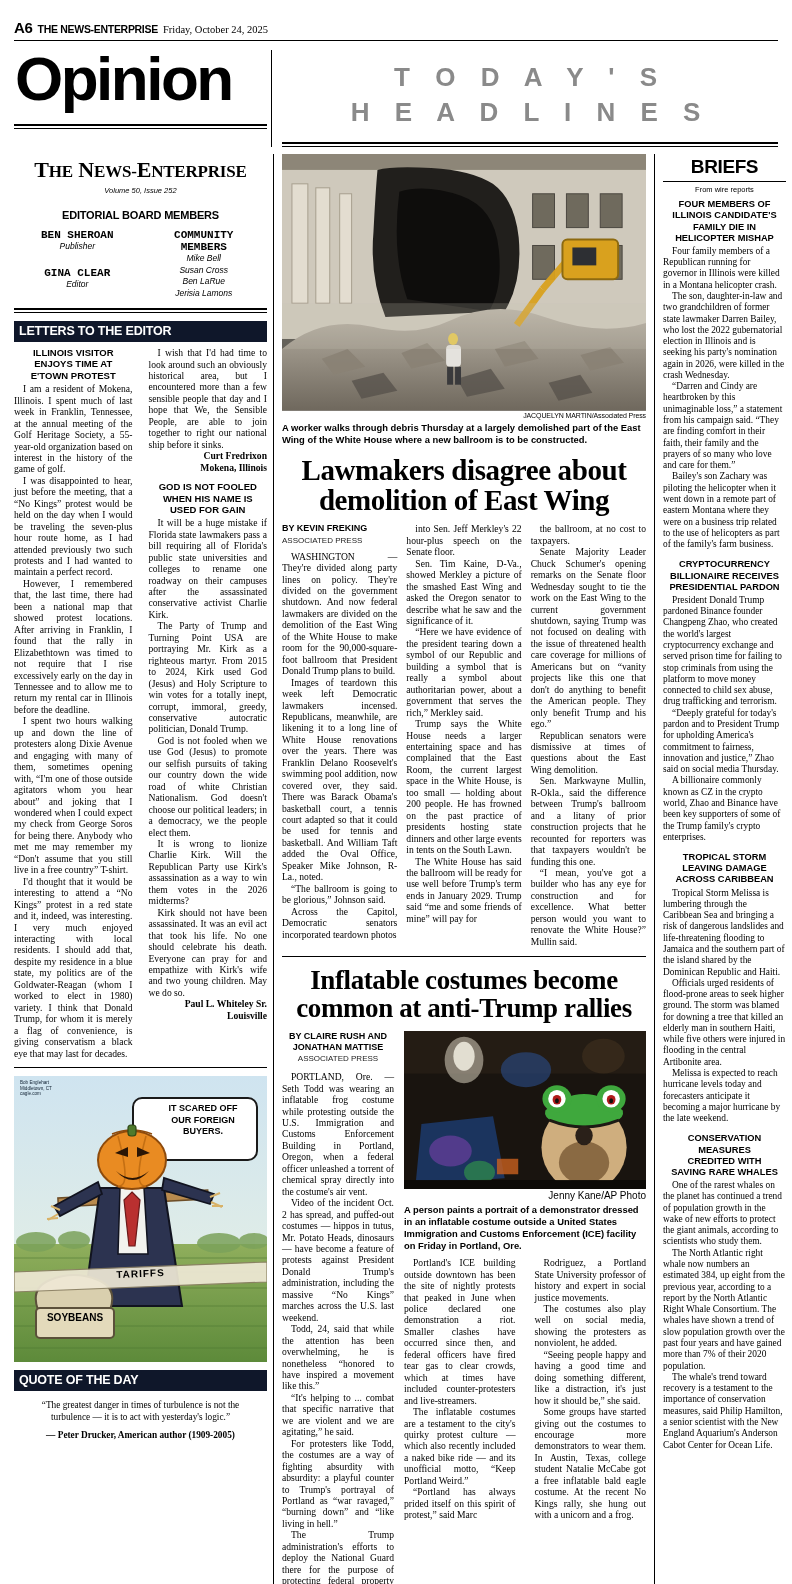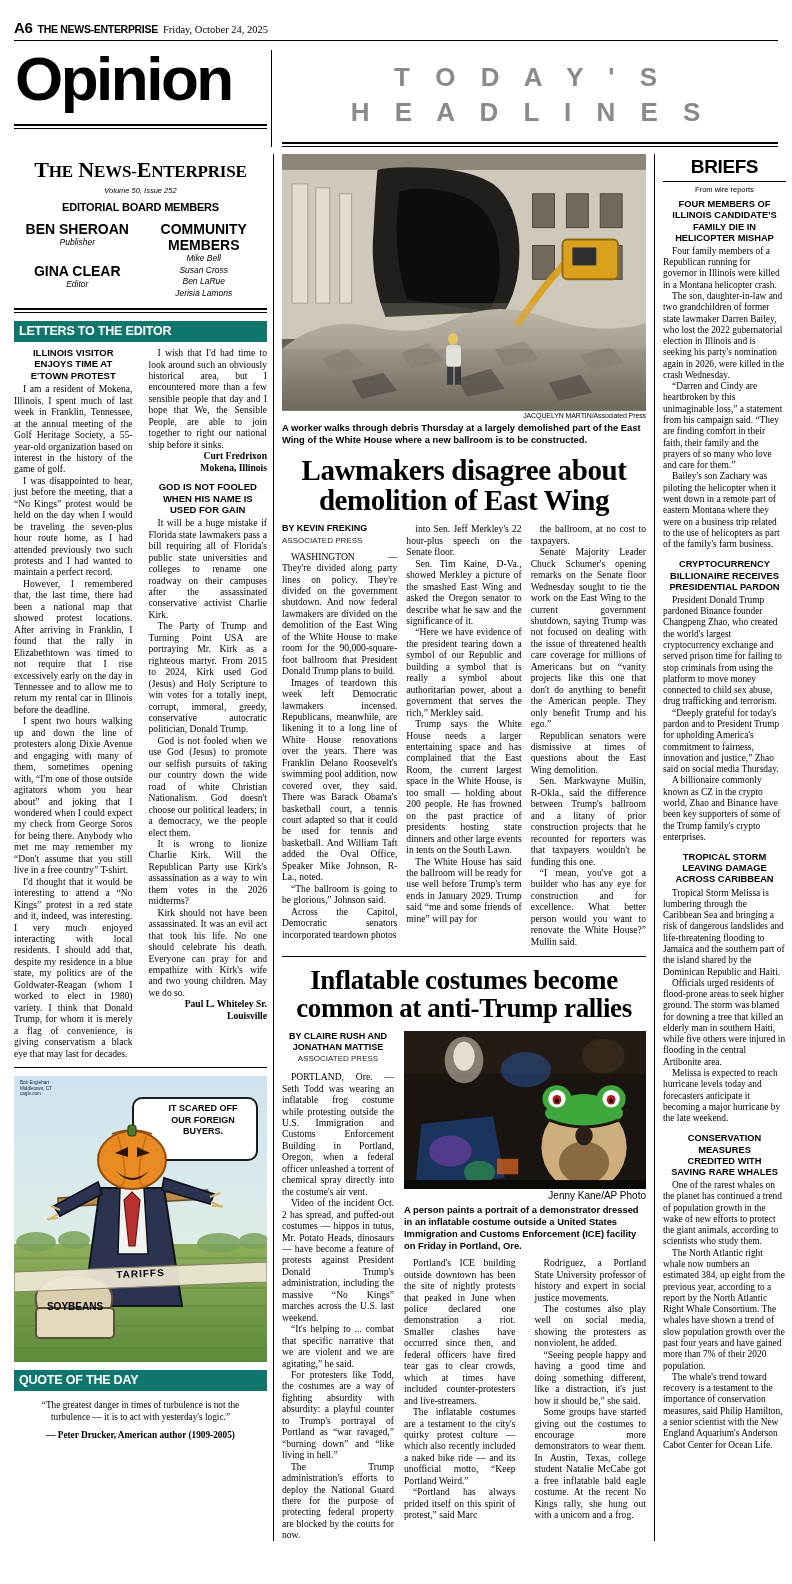--- a/index.html
+++ b/index.html
@@ -43,33 +43,33 @@
   .grid { display: flex; margin-top: 7px; }
   .col-left  { width: 253px; flex: none; }
   .col-mid   { width: 382px; flex: none; padding: 0 8px; border-left: 1px solid #000; border-right: 1px solid #000; margin-left: 6px; }
   .col-right { width: 131px; flex: none; padding-left: 8px; }
 
   
   .mast { text-align: center; padding-top: 3px; }
   .mast-name { font-family: "Liberation Serif", serif; font-weight: 700; font-size: 22px; letter-spacing: -0.2px; }
   .mast-name .sc { font-size: 17px; }
   .mast-vol { font-family: "Liberation Sans", sans-serif; font-style: italic; font-size: 7.5px; margin-top: 3px; }
-  .mast-ebm { font-family: "Liberation Sans", sans-serif; font-weight: 700; font-size: 11px; margin-top: 6px; letter-spacing: -0.2px; }
+  .mast-ebm { font-family: "Liberation Sans", sans-serif; font-weight: 700; font-size: 11px; margin-top: 14px; letter-spacing: -0.2px; }
   .mast-cols { display: flex; margin-top: 8px; font-size: 9px; }
   .mast-c { flex: 1; text-align: center; }
-  .mast-c .nm { font-family: Liberation Sans, sans-serif; font-weight: 700; font-size: 14px; }
+  .mast-c .nm { font-family: Liberation Mono, monospace; font-weight: 700; font-size: 11px; }
   .mast-c .ro { font-family: "Liberation Sans", sans-serif; font-style: italic; font-size: 8.5px; }
   .mast-c .mem { font-family: "Liberation Sans", sans-serif; font-style: italic; font-size: 8.5px; line-height: 1.35; }
   .mast-gap { height: 16px; }
   .mast-rule { border-top: 2.5px solid #000; margin-top: 9px; }
   .mast-rule2 { border-top: 1px solid #000; margin-top: 2px; }
 
   
   .blackbar {
-    background: #0f766e; color: #fff;
+    background: #0f172a; color: #fff;
     font-family: "Liberation Sans", sans-serif; font-weight: 700;
     font-size: 12.5px; letter-spacing: -0.2px;
     padding: 3px 21px 4px 5px; margin-top: 8px;
   }
 
   
   .letters { display: flex; margin-top: 5px; }
   .lcol { width: 50%; padding-right: 8px; }
   .lcol + .lcol { padding-right: 0; padding-left: 8px; border-left: none; }
   .lhead {
@@ -315,21 +315,21 @@
             <path d="M0 196 L253 186 L253 206 L0 216 Z" fill="#efe9d6" opacity="0.92" stroke="#8a7f63" stroke-width="1.2"></path>
           </g>
         </svg>
         <div style="position:absolute;left:6px;top:4px;font-family:'Liberation Sans',sans-serif;font-size:4.6px;line-height:1.25;white-space:pre-line;color:#123">Bob Englehart
 Middletown, CT
 cagle.com</div>
         <div style="position:absolute;left:140px;top:27px;width:98px;font-family:'Liberation Sans',sans-serif;font-weight:700;font-size:9px;line-height:1.3;white-space:pre-line;text-align:center">IT SCARED OFF
 OUR FOREIGN
 BUYERS.</div>
         <div style="position:absolute;left:0;top:192px;width:253px;text-align:center;font-family:'Liberation Sans',sans-serif;font-weight:700;font-size:10px;letter-spacing:1px;transform:rotate(-2.3deg)">TARIFFS</div>
-        <div style="position:absolute;left:24px;top:225px;width:74px;text-align:center;font-family:'Liberation Sans',sans-serif;font-weight:700;font-size:10px">SOYBEANS</div>
+        <div style="position:absolute;left:24px;top:236px;width:74px;text-align:center;font-family:'Liberation Sans',sans-serif;font-weight:700;font-size:10px">SOYBEANS</div>
       </div>
 
       <div class="blackbar">QUOTE OF THE DAY</div>
       <div class="quote-txt">“The greatest danger in times of turbulence is not the turbulence — it is to act with yesterday's logic.”</div>
       <div class="quote-attr">— Peter Drucker, American author (1909-2005)</div>
     </div>
 
     <div class="col-mid">
 
       <div class="photo-wrap">
@@ -438,20 +438,21 @@
       <div class="story-head story-head2">Inflatable costumes become common at anti-Trump rallies</div>
 
       <div class="story-cols" style="gap:10px">
         <div style="width:112px;flex:none">
           <div class="byline" style="white-space:pre-line;text-align:center">BY CLAIRE RUSH AND
 JONATHAN MATTISE</div>
           <div class="byline-ap" style="text-align:center">ASSOCIATED PRESS</div>
           <div class="body-txt" style="margin-top:8px" id="s2c1">
               <p>PORTLAND, Ore. — Seth Todd was wearing an inflatable frog costume while protesting outside the U.S. Immigration and Customs Enforcement Building in Portland, Oregon, when a federal officer unleashed a torrent of chemical spray directly into the costume's air vent.</p>
               <p>Video of the incident Oct. 2 has spread, and puffed-out costumes — hippos in tutus, Mr. Potato Heads, dinosaurs — have become a feature of protests against President Donald Trump's administration, including the massive “No Kings” marches across the U.S. last weekend.</p>
+              <p>Todd, 24, said that while the attention has been overwhelming, he is nonetheless “honored to have inspired a movement like this.”</p>
               <p>“It's helping to ... combat that specific narrative that we are violent and we are agitating,” he said.</p>
               <p>For protesters like Todd, the costumes are a way of fighting absurdity with absurdity: a playful counter to Trump's portrayal of Portland as “war ravaged,” “burning down” and “like living in hell.”</p>
               <p>The Trump administration's efforts to deploy the National Guard there for the purpose of protecting federal property are blocked by the courts for now.</p>
             </div>
         </div>
         <div style="flex:1">
           <svg style="width:100%;display:block" viewBox="0 0 250 164" preserveAspectRatio="none">
             <rect width="250" height="164" fill="#19140f"></rect>
             <rect x="0" y="0" width="250" height="44" fill="#241c14"></rect>
 

